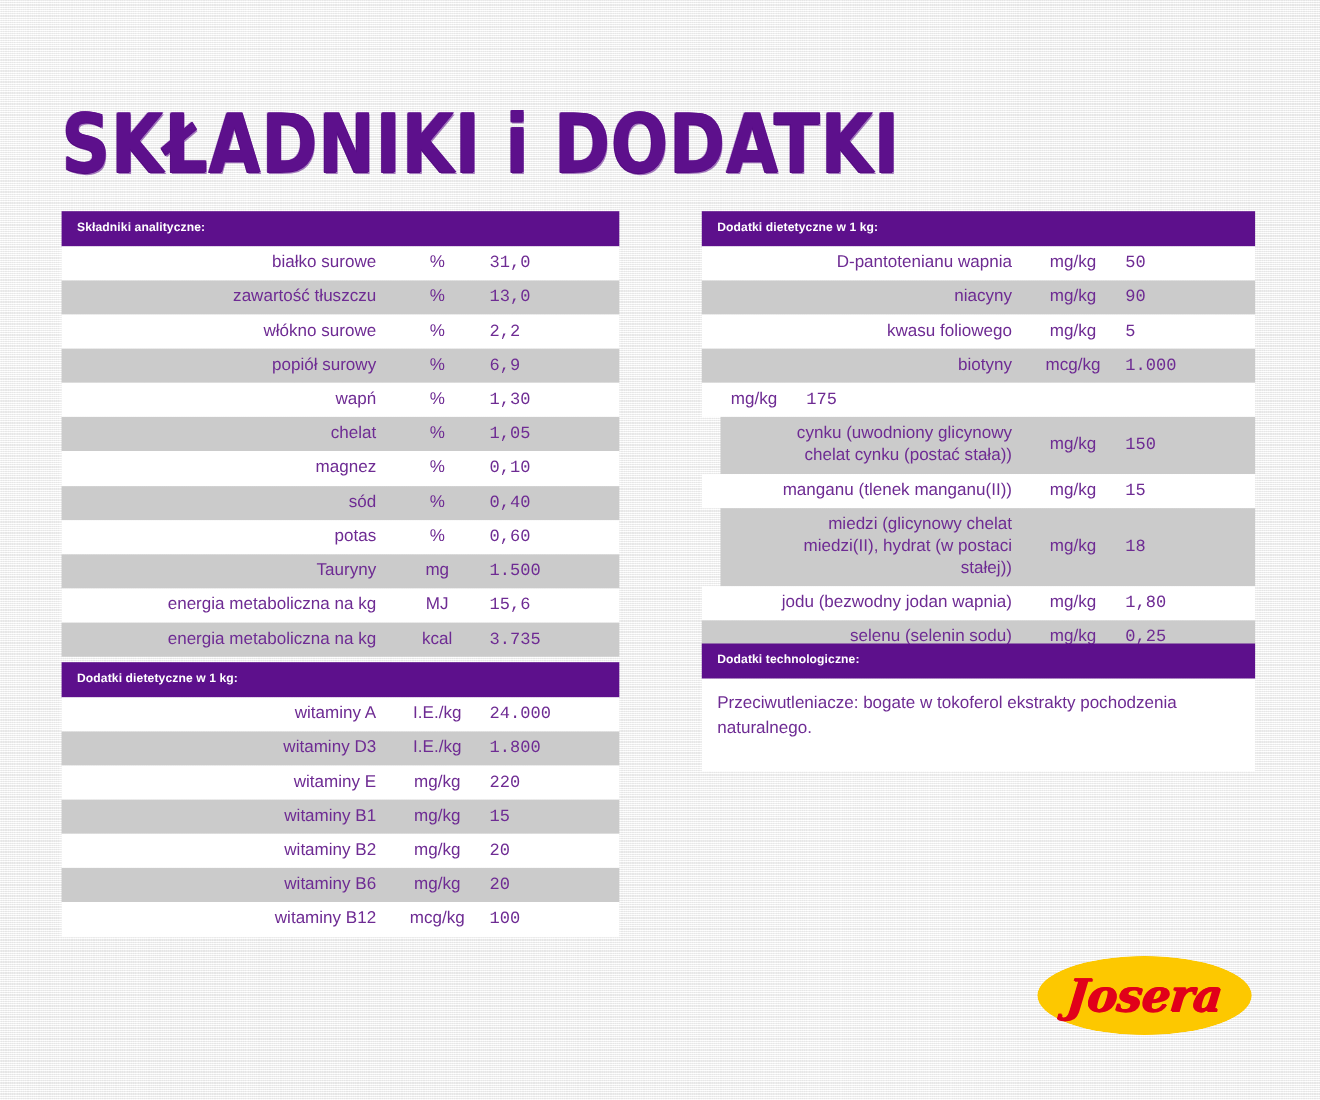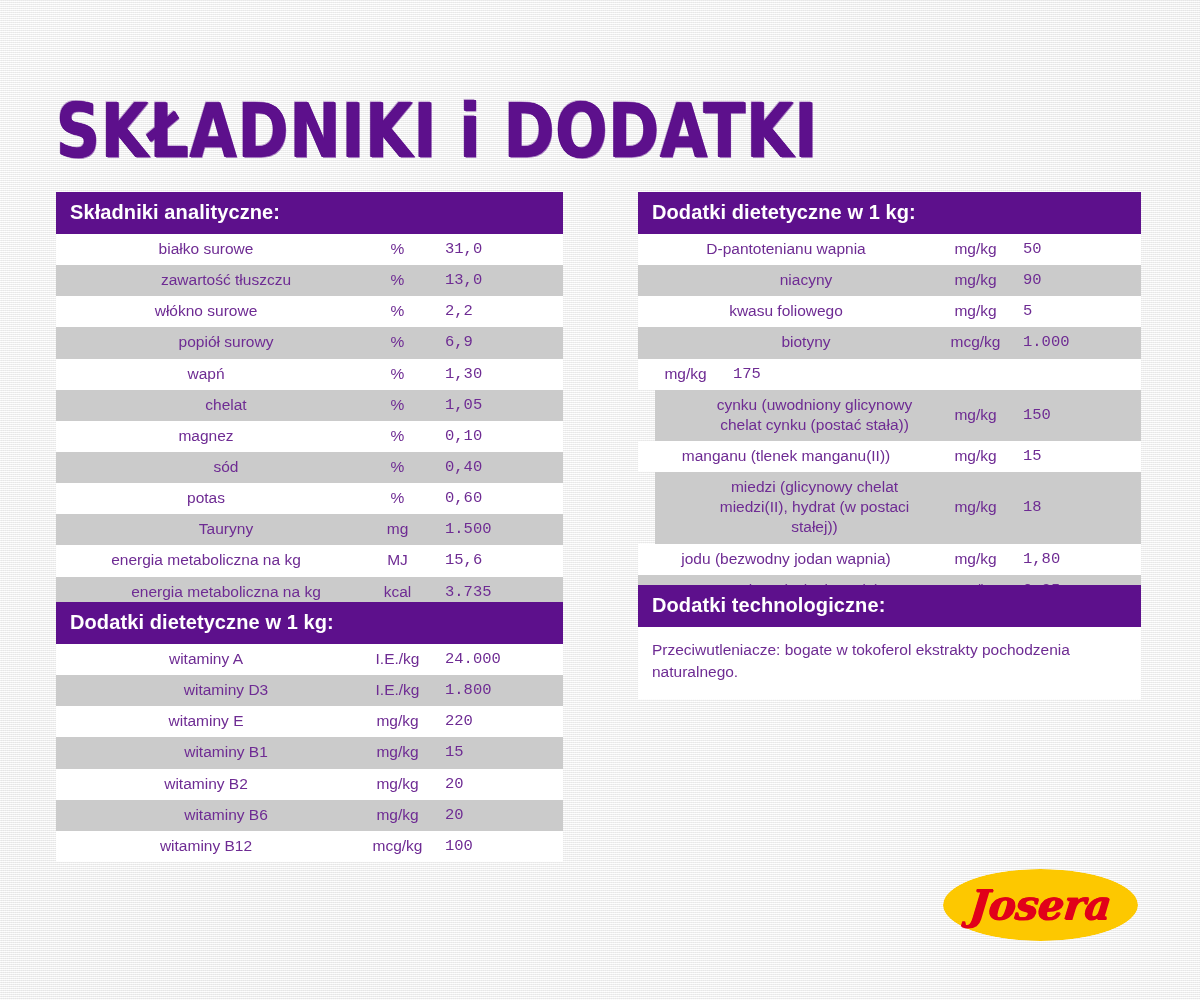--- a/index.html
+++ b/index.html
@@ -57,21 +57,21 @@
       -1px -0.5px 0 rgba(93,16,140,0.4);
   }
 
   
   .table-block {
     position: absolute;
   }
   .tbl-header {
     background: #5d108c;
     color: #ffffff;
-    font-size: 20px;
+    font-size: 11px;
     font-weight: 700;
     padding: 9px 0 10px 14px;
     line-height: 1.15;
     letter-spacing: 0.1px;
   }
   .tbl-rows {
     display: block;
   }
   .row {
     display: flex;
@@ -82,21 +82,21 @@
     line-height: 1.3;
     background: #ffffff;
   }
   .row.shade {
     background: #cbcbcb;
     padding-left: 40px;
   }
   .row .c-name {
     flex: 1 1 auto;
     padding: 5px 8px 6px 14px;
-    text-align: center;
+    text-align: right;
   }
   .row .c-unit {
     flex: 0 0 95px;
     text-align: center;
     padding: 5px 0 6px 0;
   }
   .row .c-val {
     flex: 0 0 100px;
     text-align: left;
     padding: 5px 18px 6px 0;
@@ -106,21 +106,21 @@
     min-height: 50px;
     margin-left: 17px;
   }
 
   
   .text-panel {
     background: #ffffff;
     color: #6e2b93;
     font-size: 15.5px;
     line-height: 1.42;
-    padding: 12px 22px 16px 14px;
+    padding: 12px 22px 28px 14px;
   }
 
   
   #josera-logo {
     position: absolute;
     left: 943px;
     top: 869px;
     width: 195px;
     height: 72px;
   }

